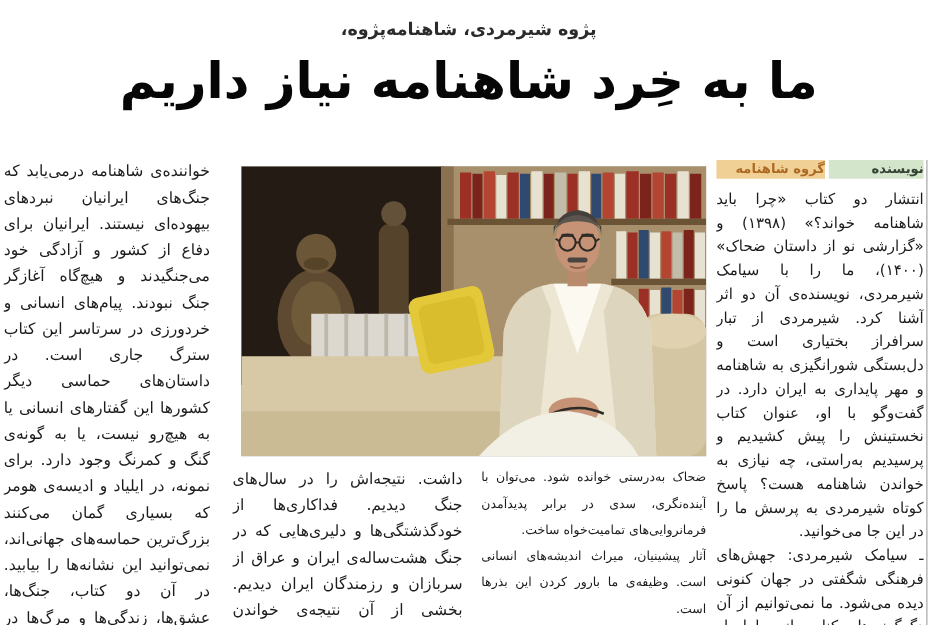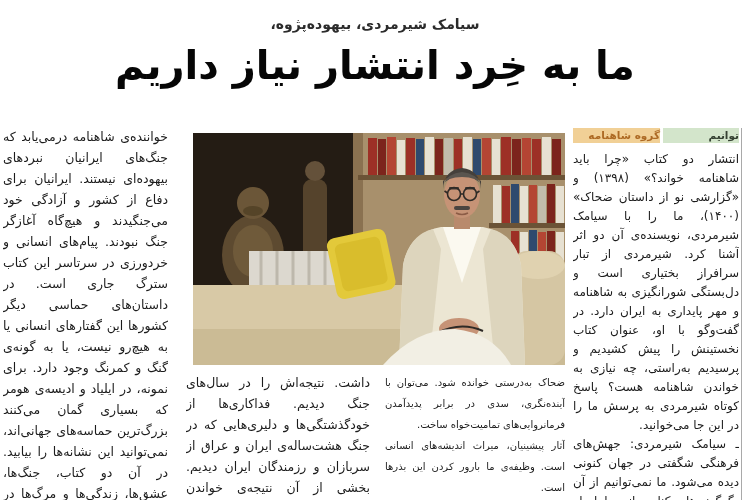--- a/index.html
+++ b/index.html
@@ -45,22 +45,22 @@
     position:absolute;left:193px;top:133px;width:372px;height:232px;
     margin:0;overflow:hidden;background:#b3aa9c;
   }
   .photo svg{display:block;}
 </style>
 </head>
 <body>
 
 <div>
 
-  <div class="kicker">سیامک شیرمردی، بیهوده‌پژوه،</div>
-  <h1 class="headline">ما به خِرد انتشار نیاز داریم</h1>
+  <div class="kicker">پژوه شیرمردی، شاهنامه‌پژوه،</div>
+  <h1 class="headline">ما به خِرد شاهنامه نیاز داریم</h1>
 
   <div class="col col-left">
     <p>خواننده‌ی شاهنامه درمی‌یابد که جنگ‌های ایرانیان نبردهای بیهوده‌ای نیستند. ایرانیان برای دفاع از کشور و آزادگی خود می‌جنگیدند و هیچ‌گاه آغازگر جنگ نبودند. پیام‌های انسانی و خردورزی در سرتاسر این کتاب سترگ جاری است. در داستان‌های حماسی دیگر کشورها این گفتارهای انسانی یا به هیچ‌رو نیست، یا به گونه‌ی گنگ و کمرنگ وجود دارد. برای نمونه، در ایلیاد و ادیسه‌ی هومر که بسیاری گمان می‌کنند بزرگ‌ترین حماسه‌های جهانی‌اند، نمی‌توانید این نشانه‌ها را بیابید. در آن دو کتاب، جنگ‌ها، عشق‌ها، زندگی‌ها و مرگ‌ها در پیوند با خدایان است. اما جنگ و مهرورزی و زندگی و حتا مرگ‌های شاهنامه، همگی انسانی است و از آن‌ها توان و انگیزه‌های</p>
   </div>
 
   <figure class="photo">
     <svg width="372" height="232" viewBox="0 0 372 232">
 
       <rect x="0" y="0" width="372" height="232" fill="#b3aa9c"></rect>
 
@@ -175,21 +175,21 @@
   <div class="col col-mid-right">
     <p>ضحاک به‌درستی خوانده شود. می‌توان با آینده‌نگری، سدی در برابر پدیدآمدن فرمانروایی‌های تمامیت‌خواه ساخت.</p>
     <p>آثار پیشینیان، میراث اندیشه‌های انسانی است. وظیفه‌ی ما بارور کردن این بذرها است.</p>
   </div>
   <div class="col col-mid-left">
     <p>داشت. نتیجه‌اش را در سال‌های جنگ دیدیم. فداکاری‌ها از خودگذشتگی‌ها و دلیری‌هایی که در جنگ هشت‌ساله‌ی ایران و عراق از سربازان و رزمندگان ایران دیدیم. بخشی از آن نتیجه‌ی خواندن داستان‌های پهلوانی شاهنامه بود.</p>
   </div>
 
   <div class="col col-right">
     <div class="byline-bar">
-      <span class="byline-seg byline-role">توانیم</span>
+      <span class="byline-seg byline-role">نویسنده</span>
       <span class="byline-seg byline-author">گروه شاهنامه</span>
     </div>
     <p>انتشار دو کتاب «چرا باید شاهنامه خواند؟» (۱۳۹۸) و «گزارشی نو از داستان ضحاک» (۱۴۰۰)، ما را با سیامک شیرمردی، نویسنده‌ی آن دو اثر آشنا کرد. شیرمردی از تبار سرافراز بختیاری است و دل‌بستگی شورانگیزی به شاهنامه و مهر پایداری به ایران دارد. در گفت‌وگو با او، عنوان کتاب نخستینش را پیش کشیدیم و پرسیدیم به‌راستی، چه نیازی به خواندن شاهنامه هست؟ پاسخ کوتاه شیرمردی به پرسش ما را در این جا می‌خوانید.</p>
     <p>ـ سیامک شیرمردی: جهش‌های فرهنگی شگفتی در جهان کنونی دیده می‌شود. ما نمی‌توانیم از آن دگرگونی‌ها برکنار بمانیم، اما راه درست هماهنگی با روان زمانه آن است که نخست خود را بشناسیم.</p>
   </div>
 
   <div class="v-rule"></div>
 
 </div>
 

